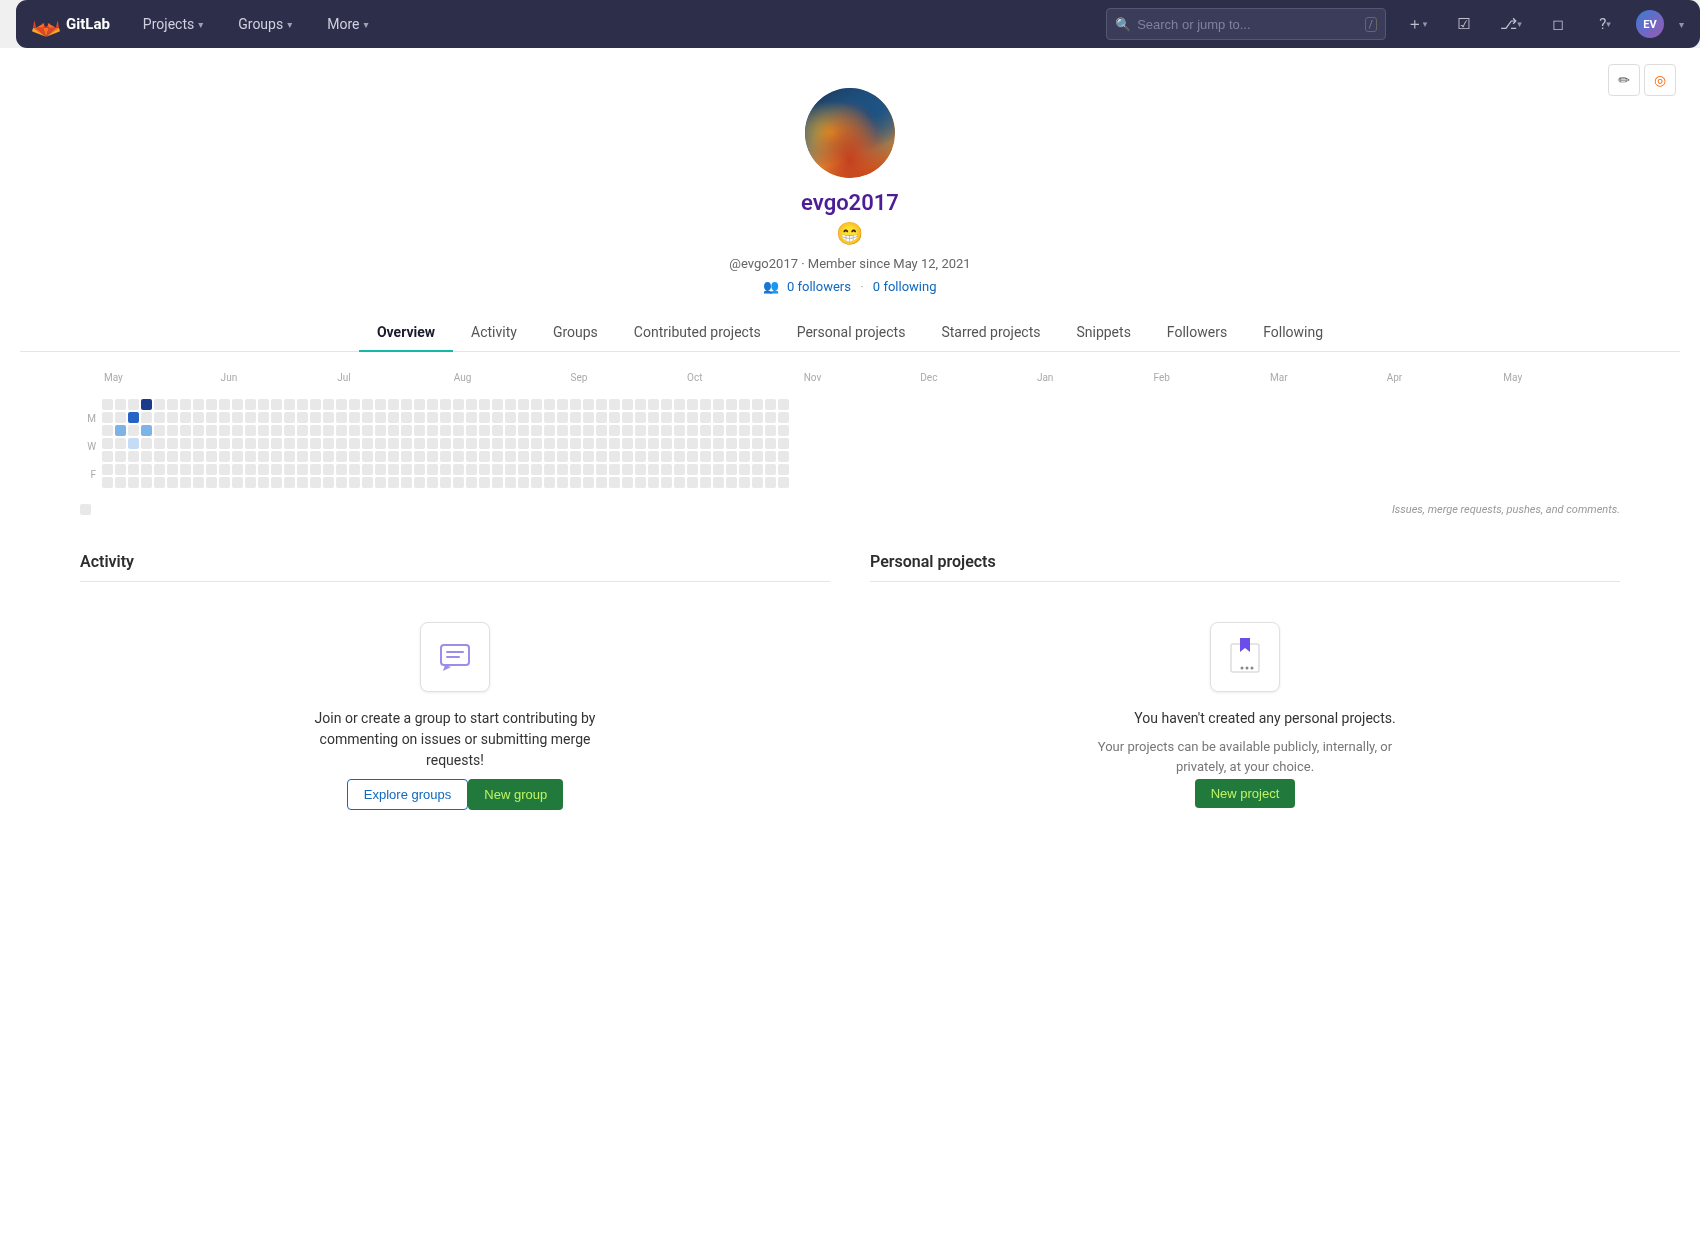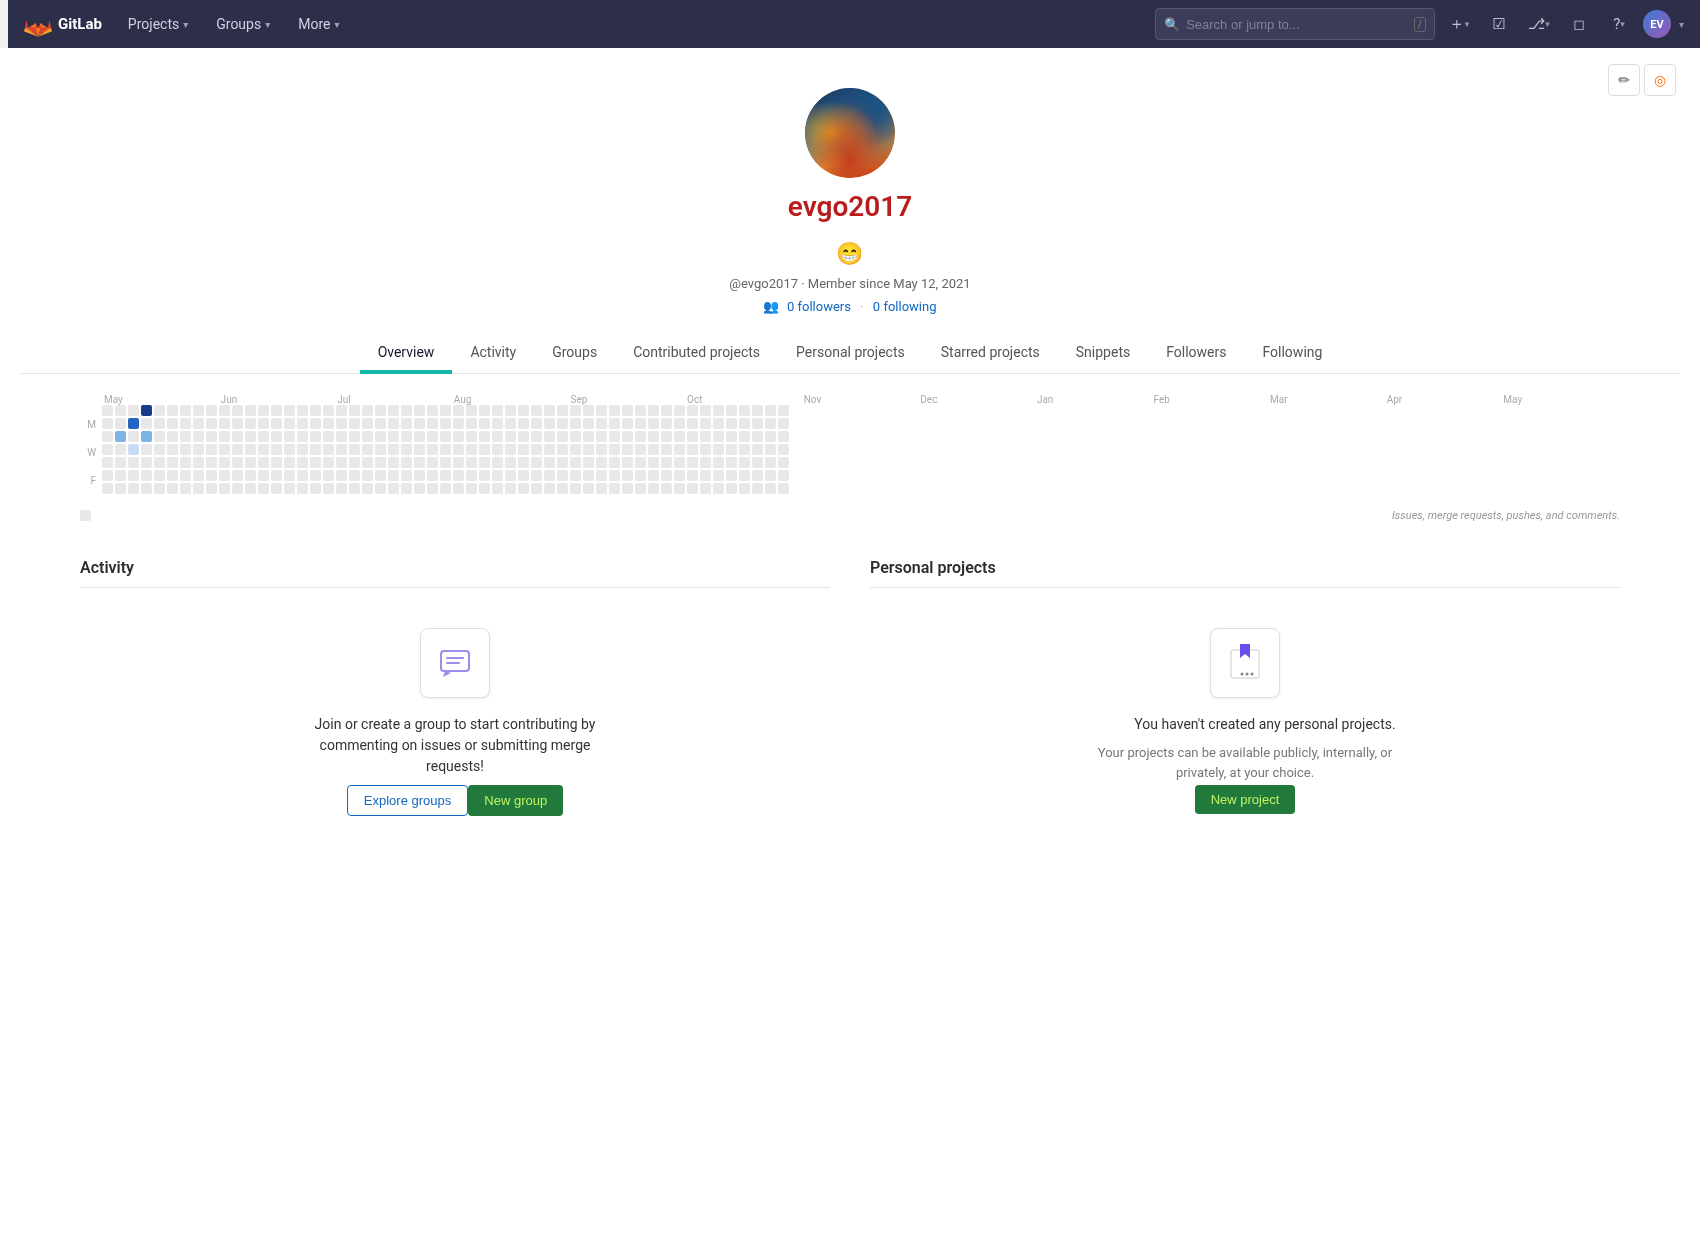--- a/index.html
+++ b/index.html
@@ -5,24 +5,25 @@
     * { box-sizing: border-box; margin: 0; padding: 0; }
     body { font-family: -apple-system, BlinkMacSystemFont, 'Segoe UI', Roboto, sans-serif; background: #f0f0f0; }
 
     
     .navbar {
       background: #2d2f4a;
       height: 48px;
       display: flex;
       align-items: center;
       padding: 0 16px;
-      gap: 8px;
+      gap: 15px;
       position: fixed;
-      top: 0; left: 8px; right: 0;
+      top: 0; left: 16px; right: 0;
       z-index: 100;
+      border-radius: 11px;
     }
     .navbar-logo {
       display: flex;
       align-items: center;
       gap: 6px;
       color: white;
       font-weight: bold;
       font-size: 15px;
       margin-right: 8px;
     }
@@ -139,24 +140,24 @@
       width: 90px;
       height: 90px;
       border-radius: 50%;
       background:
         radial-gradient(ellipse at 50% 80%, #c44020 0%, transparent 60%),
         radial-gradient(ellipse at 30% 50%, #e8a020 0%, transparent 50%),
         radial-gradient(ellipse at 70% 30%, #1a5080 0%, transparent 60%),
         linear-gradient(160deg, #1a3050 0%, #2a6090 40%, #e89030 70%, #c03010 100%);
     }
     .profile-username {
-      font-size: 28px;
+      font-size: 22px;
       font-weight: 600;
-      color: #b91c1c;
-      margin-bottom: 18px;
+      color: #4c1d95;
+      margin-bottom: 6px;
     }
     .profile-emoji {
       font-size: 22px;
       margin-bottom: 10px;
     }
     .profile-meta {
       font-size: 13px;
       color: #666;
       margin-bottom: 8px;
     }
@@ -184,33 +185,33 @@
       padding: 10px 18px;
       font-size: 14px;
       color: #555;
       cursor: pointer;
       border-bottom: 2px solid transparent;
       margin-bottom: -1px;
       white-space: nowrap;
     }
     .profile-tab.active {
       color: #1a1a2e;
-      border-bottom: 4px solid #14b8a6;
-      font-weight: 400;
+      border-bottom: 2px solid #14b8a6;
+      font-weight: 700;
     }
 
     
     .calendar-section {
       padding: 20px 80px;
     }
     .calendar-months {
       display: flex;
       font-size: 11px;
       color: #aaa;
-      margin-bottom: 0;
+      margin-bottom: 16px;
       padding-left: 24px;
       gap: 0;
     }
     .month-label {
       flex: 1;
       text-align: left;
       font-size: 10px;
       color: #aaa;
     }
     .calendar-grid {

